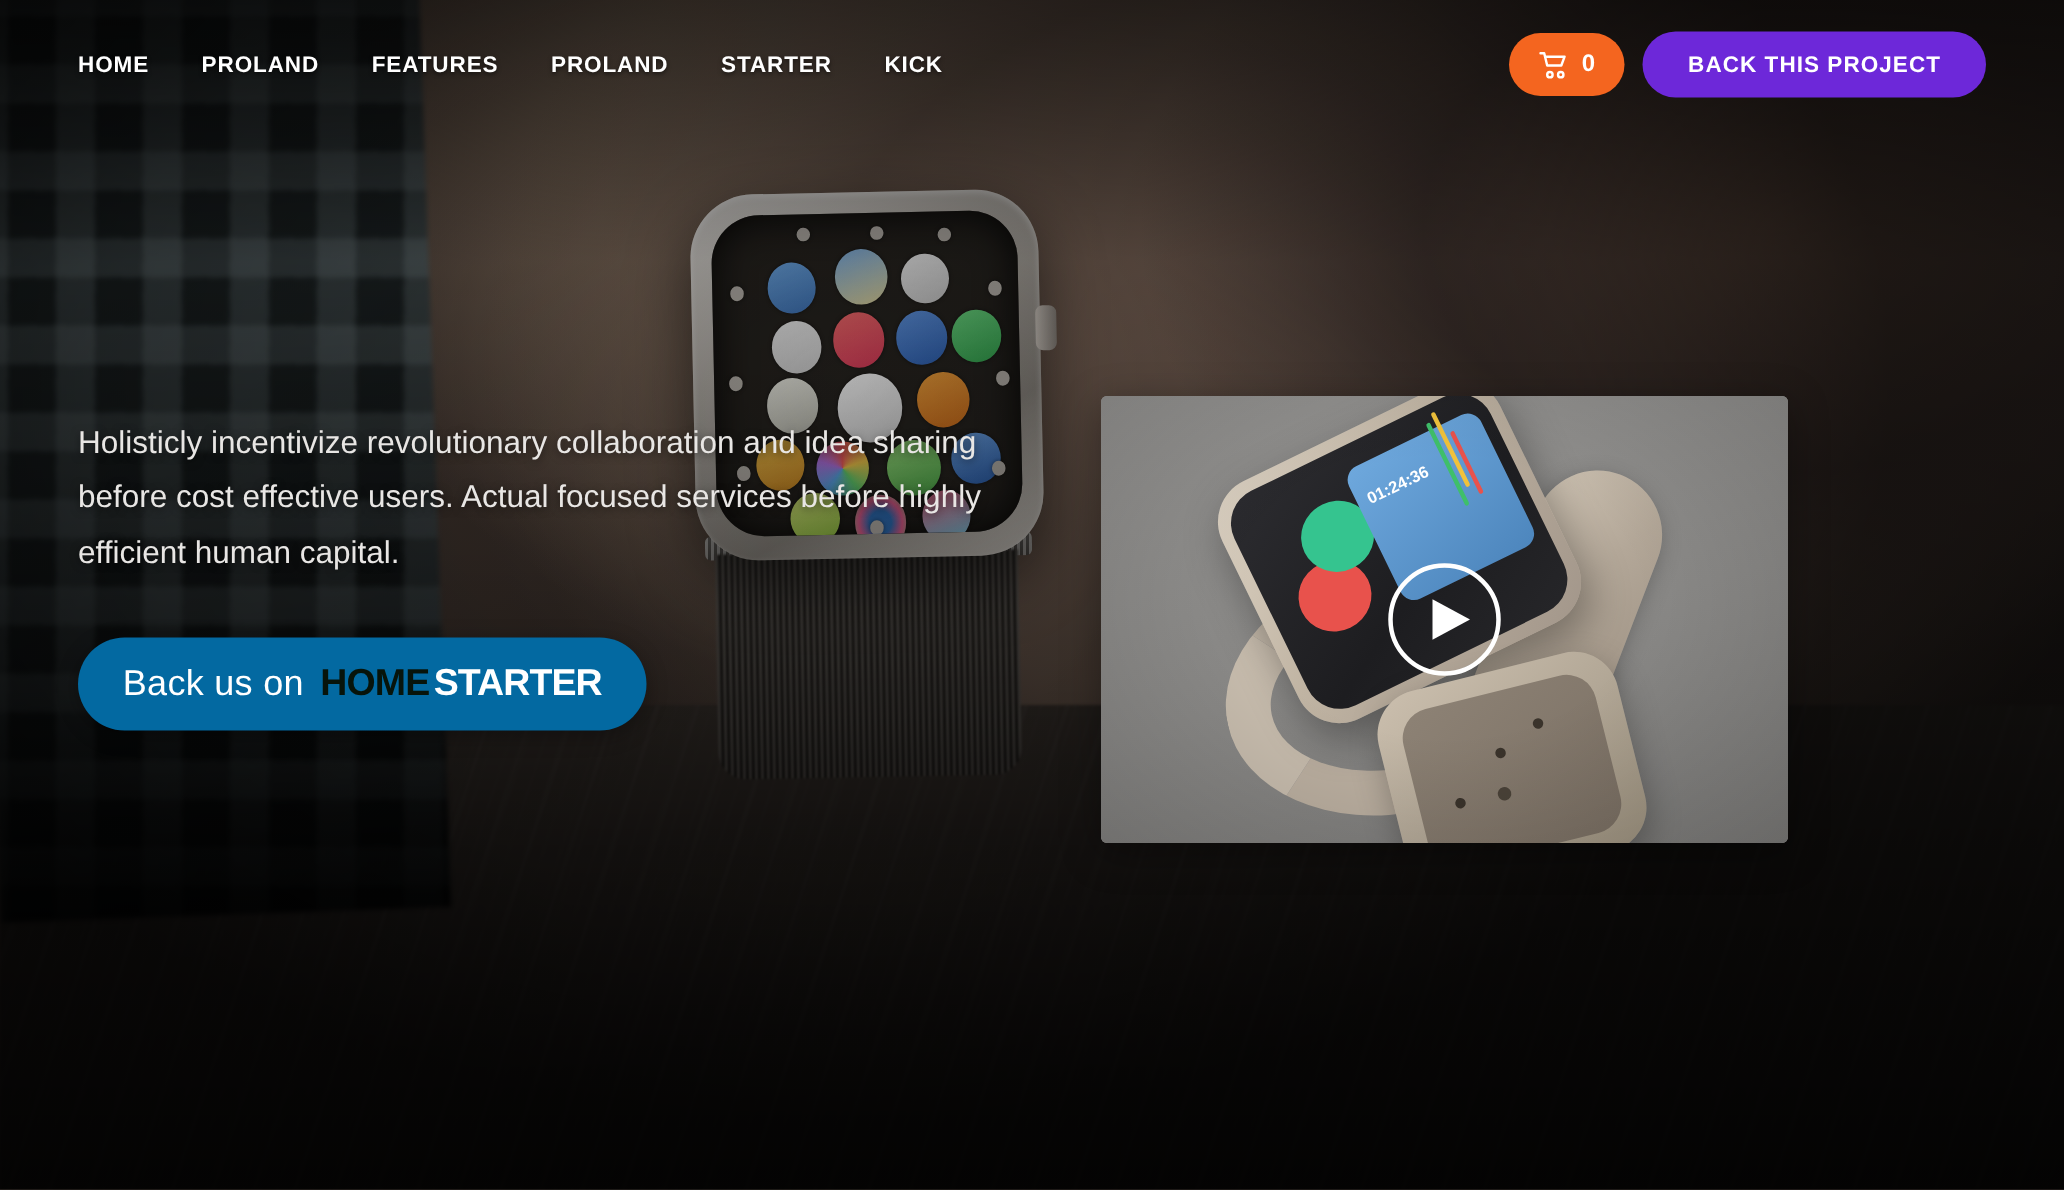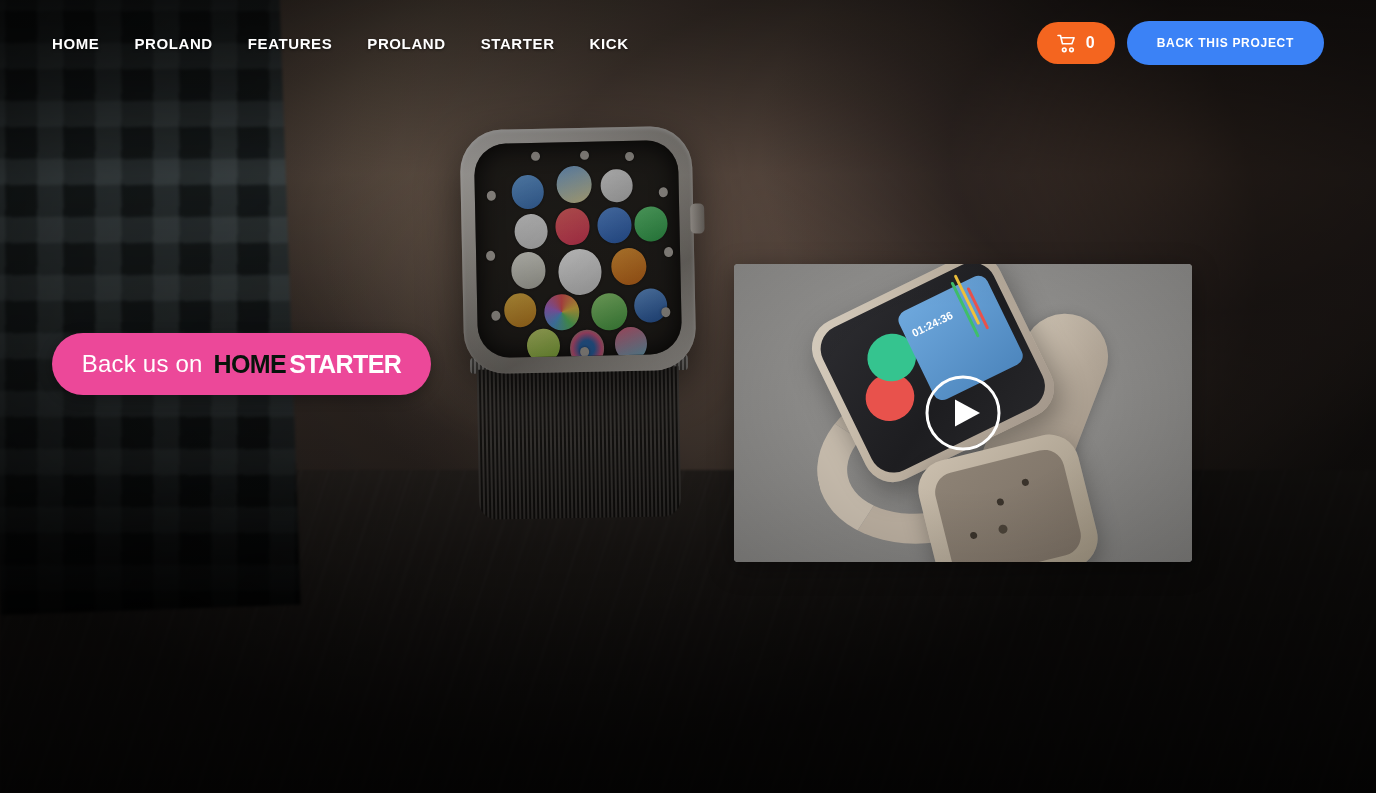--- a/index.html
+++ b/index.html
@@ -127,43 +127,43 @@
   .header-right{
     display:flex;align-items:center;gap:12px;margin-left:auto;margin-right:52px;
   }
   .cart-btn{
     background:#f4651f;border-radius:22px;height:42px;padding:0 20px;
     display:flex;align-items:center;gap:8px;cursor:pointer;border:none;
   }
   .cart-icon{width:21px;height:19px;display:block;}
   .cart-count{color:#fff;font-size:16px;font-weight:bold;line-height:1;}
   .back-btn{
-    background:#3b82f6;border-radius:24px;height:44px;padding:0 30px;
-    color:#fff;font-size:12px;font-weight:bold;letter-spacing:.7px;
+    background:#6d28d9;border-radius:24px;height:44px;padding:0 30px;
+    color:#fff;font-size:15px;font-weight:bold;letter-spacing:.7px;
     display:flex;align-items:center;cursor:pointer;border:none;
     font-family:"Liberation Sans", sans-serif;
   }
 
   
   .hero-content{
     position:absolute;left:52px;top:278px;width:680px;z-index:30;
   }
   .hero-title{
     color:#fff;font-size:78px;font-weight:bold;line-height:1;
     letter-spacing:-1.5px;margin-bottom:36px;
     text-shadow:0 2px 16px rgba(0,0,0,.4);
   }
   .hero-desc{
     color:#e8e6e4;font-size:21px;line-height:1.73;font-weight:normal;
     width:660px;
     text-shadow:0 1px 6px rgba(0,0,0,.55);
   }
   .ks-btn{
-    margin-top:55px;
-    background:#ec4899;border-radius:36px;height:62px;width:379px;
+    margin-top:38px;
+    background:#0369a1;border-radius:36px;height:62px;width:379px;
     display:flex;align-items:center;justify-content:center;gap:3px;
     cursor:pointer;border:none;box-shadow:0 3px 14px rgba(0,0,0,.32);
   }
   .ks-pre{color:#fff;font-size:24px;font-weight:normal;letter-spacing:.2px;}
   .ks-kick{color:#07140b;font-size:25px;font-weight:bold;letter-spacing:-.6px;margin-left:8px;}
   .ks-starter{color:#fff;font-size:25px;font-weight:bold;letter-spacing:-.6px;}
 
   
   .video-panel{
     position:absolute;left:734px;top:264px;width:458px;height:298px;
@@ -296,20 +296,21 @@
         <circle cx="7.6" cy="16.6" r="1.9" fill="none" stroke="#ffffff" stroke-width="1.7"></circle>
         <circle cx="15.2" cy="16.6" r="1.9" fill="none" stroke="#ffffff" stroke-width="1.7"></circle>
       </svg>
       <span class="cart-count">0</span>
     </div>
     <button class="back-btn">BACK THIS PROJECT</button>
   </div>
 </div>
 
 <div class="hero-content">
+  <p class="hero-desc">Holisticly incentivize revolutionary collaboration and idea sharing before cost effective users. Actual focused services before highly efficient human capital.</p>
 
   <div class="ks-btn">
     <span class="ks-pre">Back us on</span>
     <span class="ks-kick">HOME</span>
     <span class="ks-starter">STARTER</span>
   </div>
 </div>
 
 <div class="video-panel">
   <div class="vp-bg"></div>

